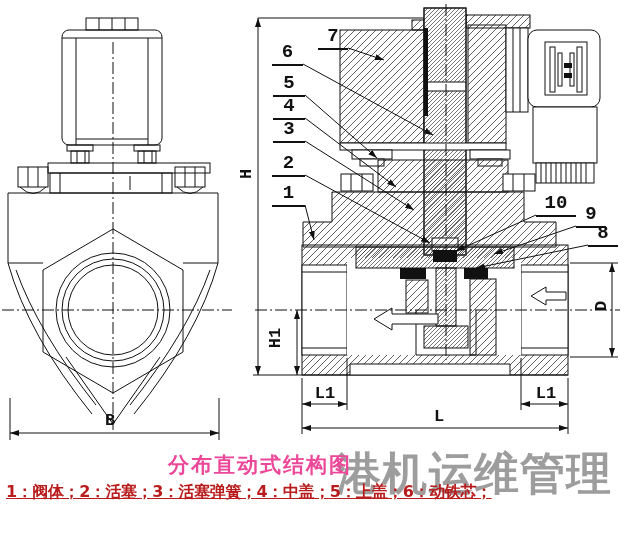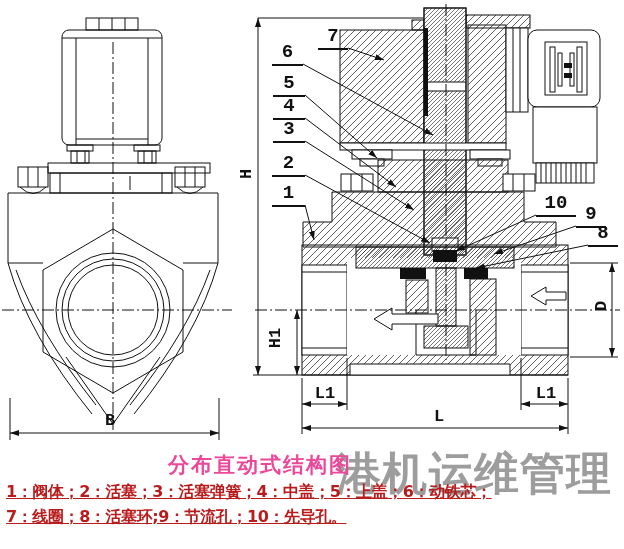--- a/index.html
+++ b/index.html
@@ -235,15 +235,14 @@
   <span class="lbl rot" style="left:257px;top:328px;width:38px;">H1</span>
   <span class="lbl" style="left:306px;top:384px;width:38px;">L1</span>
   <span class="lbl" style="left:527px;top:384px;width:38px;">L1</span>
   <span class="lbl" style="left:424px;top:407px;width:30px;">L</span>
   <span class="lbl rot" style="left:585px;top:296px;width:34px;">D</span>
 
   <div class="wm-cn">港机运维管理</div>
 
   <div class="title">分布直动式结构图</div>
   <div class="legend" style="left:6px;top:482px;">1：阀体；2：活塞；3：活塞弹簧；4：中盖；5：上盖；6：动铁芯；</div>
-  <div class="legend" style="left:6px;top:507px;">7：线圈；8：活塞环;9：节流孔；10：先导孔。</div>
 
 </div>
 
 </body></html>

